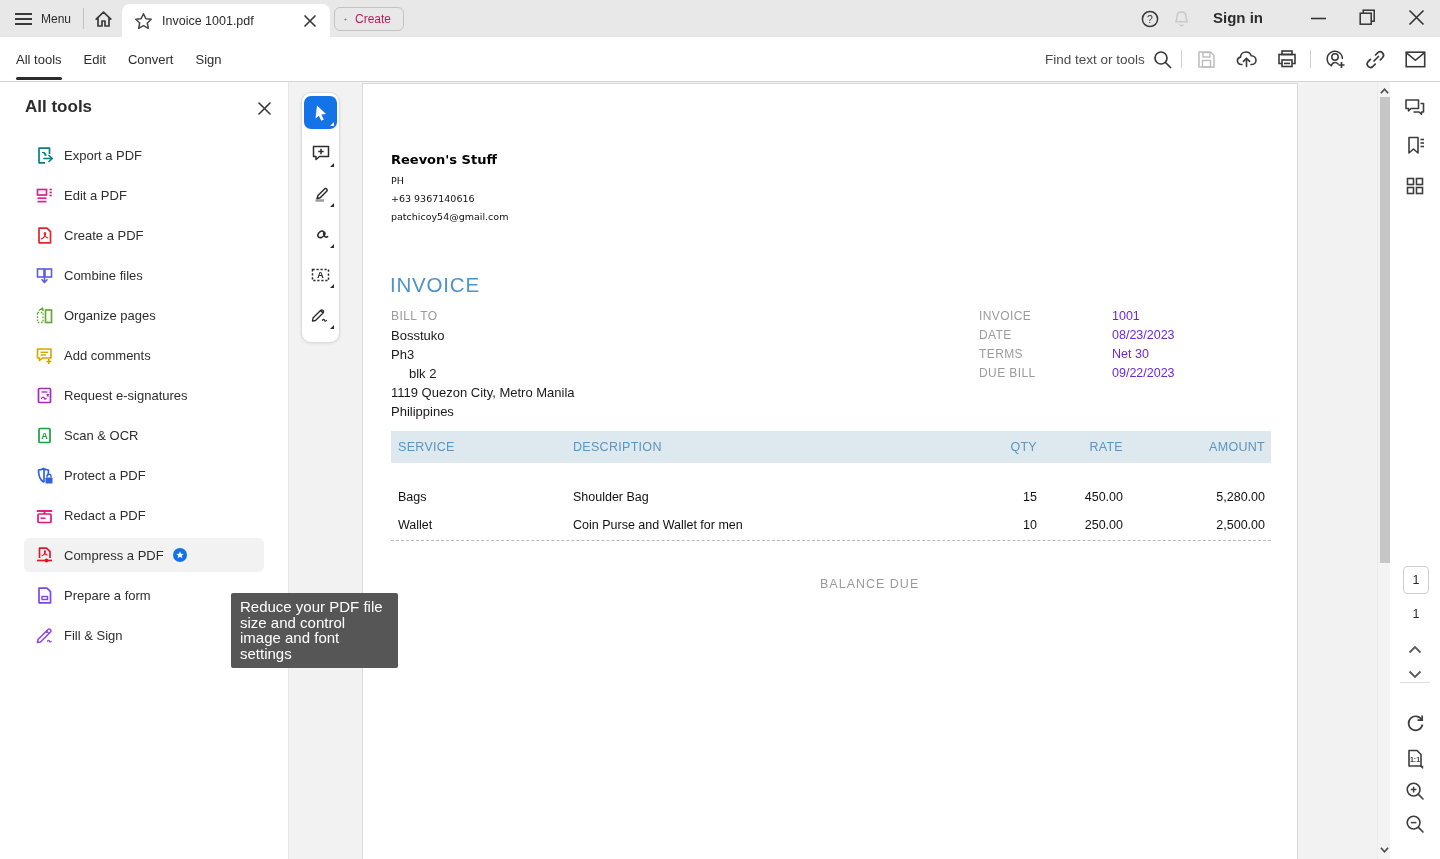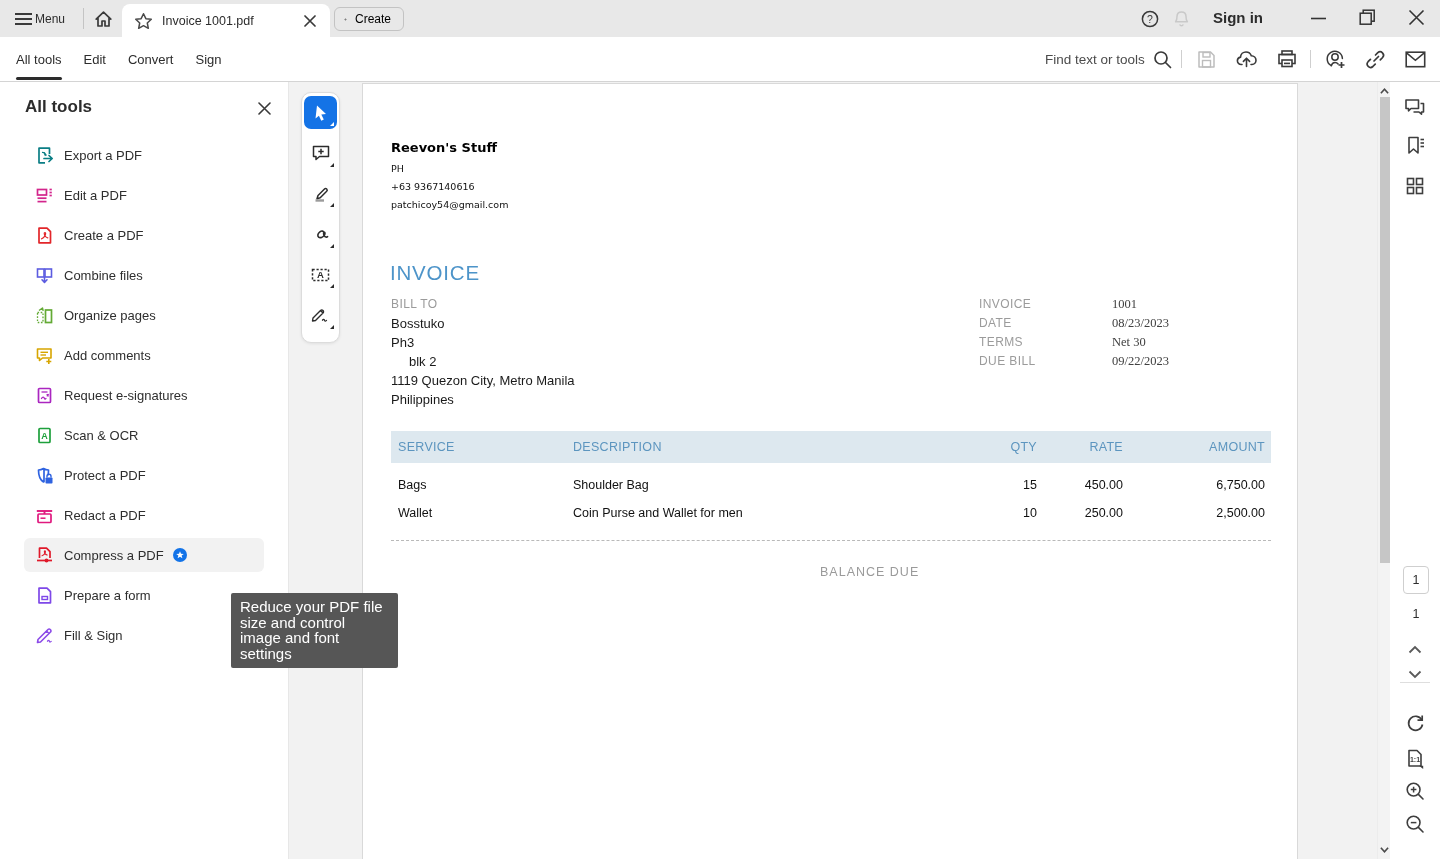--- a/index.html
+++ b/index.html
@@ -2,30 +2,30 @@
 <html><head>
 <meta charset="utf-8">
 <style>
   * { margin:0; padding:0; box-sizing:border-box; }
   html,body { width:1440px; height:859px; overflow:hidden; }
   body { font-family:"Liberation Sans", sans-serif; color:#2c2c2c; background:#fff; }
   .app { position:relative; width:1440px; height:859px; overflow:hidden; }
 
   
   .titlebar { position:absolute; left:0; top:0; width:1440px; height:37px; background:#e8e8e8; }
-  .menu-btn { position:absolute; left:15px; top:0; height:37px; display:flex; align-items:center; gap:3px; }
+  .menu-btn { position:absolute; left:15px; top:0; height:37px; display:flex; align-items:center; gap:9px; }
   .menu-btn .lbl { font-size:12px; color:#2c2c2c; }
   .tb-sep { position:absolute; left:83px; top:8px; width:1px; height:21px; background:#c4c4c4; }
   .home-btn { position:absolute; left:91px; top:7px; width:24px; height:24px; display:flex; align-items:center; justify-content:center; }
   .doc-tab { position:absolute; left:122px; top:4px; width:208px; height:33px; background:#fff; border-radius:8px 8px 0 0; display:flex; align-items:center; padding:0 10px 0 12px; }
   .doc-tab { left:240px; } 
   .tab-star { flex:0 0 auto; }
   .tab-label { flex:1 1 auto; font-size:12.5px; margin-left:9px; color:#2c2c2c; white-space:nowrap; overflow:hidden; }
   .tab-close { flex:0 0 auto; width:20px; height:20px; display:flex; align-items:center; justify-content:center; }
-  .create-btn { position:absolute; left:334px; top:7px; width:70px; height:24px; padding:0 12px 0 9px; border:1px solid #c3c3c3; border-radius:6px; display:flex; align-items:center; gap:8px; background:transparent; font-size:12px; color:#000000; }
+  .create-btn { position:absolute; left:334px; top:7px; width:70px; height:24px; padding:0 12px 0 9px; border:1px solid #c3c3c3; border-radius:6px; display:flex; align-items:center; gap:8px; background:transparent; font-size:12px; color:#be185d; }
   .help-btn { position:absolute; left:1141px; top:10px; width:18px; height:18px; }
   .bell-btn { position:absolute; left:1173px; top:10px; width:17px; height:18px; }
   .signin { position:absolute; left:1213px; top:9px; font-size:15px; font-weight:bold; color:#2c2c2c; }
   .win-min { position:absolute; left:1310px; top:10px; width:17px; height:17px; }
   .win-max { position:absolute; left:1359px; top:9px; width:17px; height:17px; }
   .win-close { position:absolute; left:1408px; top:9px; width:17px; height:17px; }
 
   
   .toolbar { position:absolute; left:0; top:37px; width:1440px; height:45px; background:#fff; border-bottom:1px solid #d4d4d4; }
   .nav-tabs { position:absolute; left:16px; top:0; height:44px; display:flex; }
@@ -70,31 +70,31 @@
   .rightrail { position:absolute; left:1390px; top:0; width:50px; height:777px; background:#fff; }
   .rail-btn { position:absolute; left:14px; width:22px; height:22px; display:flex; align-items:center; justify-content:center; }
   .page-box { position:absolute; left:13px; top:484px; width:26px; height:28px; border:1px solid #cfcfcf; border-radius:4px; background:#fff; font-size:12.5px; color:#2c2c2c; display:flex; align-items:center; justify-content:center; }
   .page-total { position:absolute; left:13px; top:525px; width:26px; text-align:center; font-size:12.5px; color:#2c2c2c; }
   .rail-divider { position:absolute; left:10px; top:600px; width:30px; height:1px; background:#dedede; }
 
   
   .tooltip { position:absolute; left:231px; top:511px; width:166.5px; background:#565656; color:#fff; border-radius:2px; padding:6px 8px 7px 9px; font-size:15px; line-height:15.5px; z-index:50; }
 
   
-  .inv { position:absolute; font-family:"Liberation Sans", sans-serif; white-space:nowrap; }
+  .inv { position:absolute; font-family:"Liberation Sans", sans-serif; white-space:nowrap;margin-top:12px; }
   .vend { font-family:"DejaVu Sans", sans-serif; }
   .company { left:28px; top:56px; font-size:13px; font-weight:bold; color:#000; }
   .co-line1 { left:28px; top:79px; font-size:9.5px; color:#111; }
   .co-line2 { left:28px; top:97px; font-size:9.5px; color:#111; }
   .co-line3 { left:28px; top:115px; font-size:9.5px; color:#111; }
   .inv-title { left:27px; top:177px; font-size:20.5px; color:#4d94c9; letter-spacing:0.8px; }
   .billto { left:28px; top:213px; font-size:12px; color:#9b9b9b; letter-spacing:0.4px; }
   .addr { font-size:13px; color:#1a1a1a; }
   .meta-label { font-size:12px; color:#9b9b9b; letter-spacing:0.4px; }
-  .meta-value { font-size:12.5px; color:#404040;font-family:Liberation Serif, serif; }
+  .meta-value { font-size:12.5px; color:#6d28d9; }
   .thead { position:absolute; left:28px; top:347px; width:880px; height:32px; background:#dde8ef; }
   .th { position:absolute; top:9px; font-size:12.5px; color:#5c95bf; letter-spacing:0.3px; }
   .td { position:absolute; font-size:12.5px; color:#111; }
   .num { text-align:right; }
   .dashline { position:absolute; left:28px; top:456px; width:880px; border-top:1px dashed #b9b9b9; }
   .balance-label { left:457px; top:481px; font-size:12.5px; color:#9a9a9a; letter-spacing:1px; }
   .balance-amt { left:602px; top:470px; width:300px; text-align:right; font-size:19px; font-weight:bold; color:#000; }
 
   svg { display:block; }
 </style>
@@ -483,21 +483,21 @@
           <div class="th num" style="right:234px;">QTY</div>
           <div class="th num" style="right:148px;">RATE</div>
           <div class="th num" style="right:6px;">AMOUNT</div>
         </div>
 
         <div>
           <div class="inv td" style="left:35px; top:394px;">Bags</div>
           <div class="inv td" style="left:210px; top:394px;">Shoulder Bag</div>
           <div class="inv td num" style="left:574px; top:394px; width:100px;">15</div>
           <div class="inv td num" style="left:660px; top:394px; width:100px;">450.00</div>
-          <div class="inv td num" style="left:802px; top:394px; width:100px;">6,750.00</div>
+          <div class="inv td num" style="left:802px; top:394px; width:100px;">5,280.00</div>
         </div>
         <div>
           <div class="inv td" style="left:35px; top:422px;">Wallet</div>
           <div class="inv td" style="left:210px; top:422px;">Coin Purse and Wallet for men</div>
           <div class="inv td num" style="left:574px; top:422px; width:100px;">10</div>
           <div class="inv td num" style="left:660px; top:422px; width:100px;">250.00</div>
           <div class="inv td num" style="left:802px; top:422px; width:100px;">2,500.00</div>
         </div>
 
         <div class="dashline"></div>

